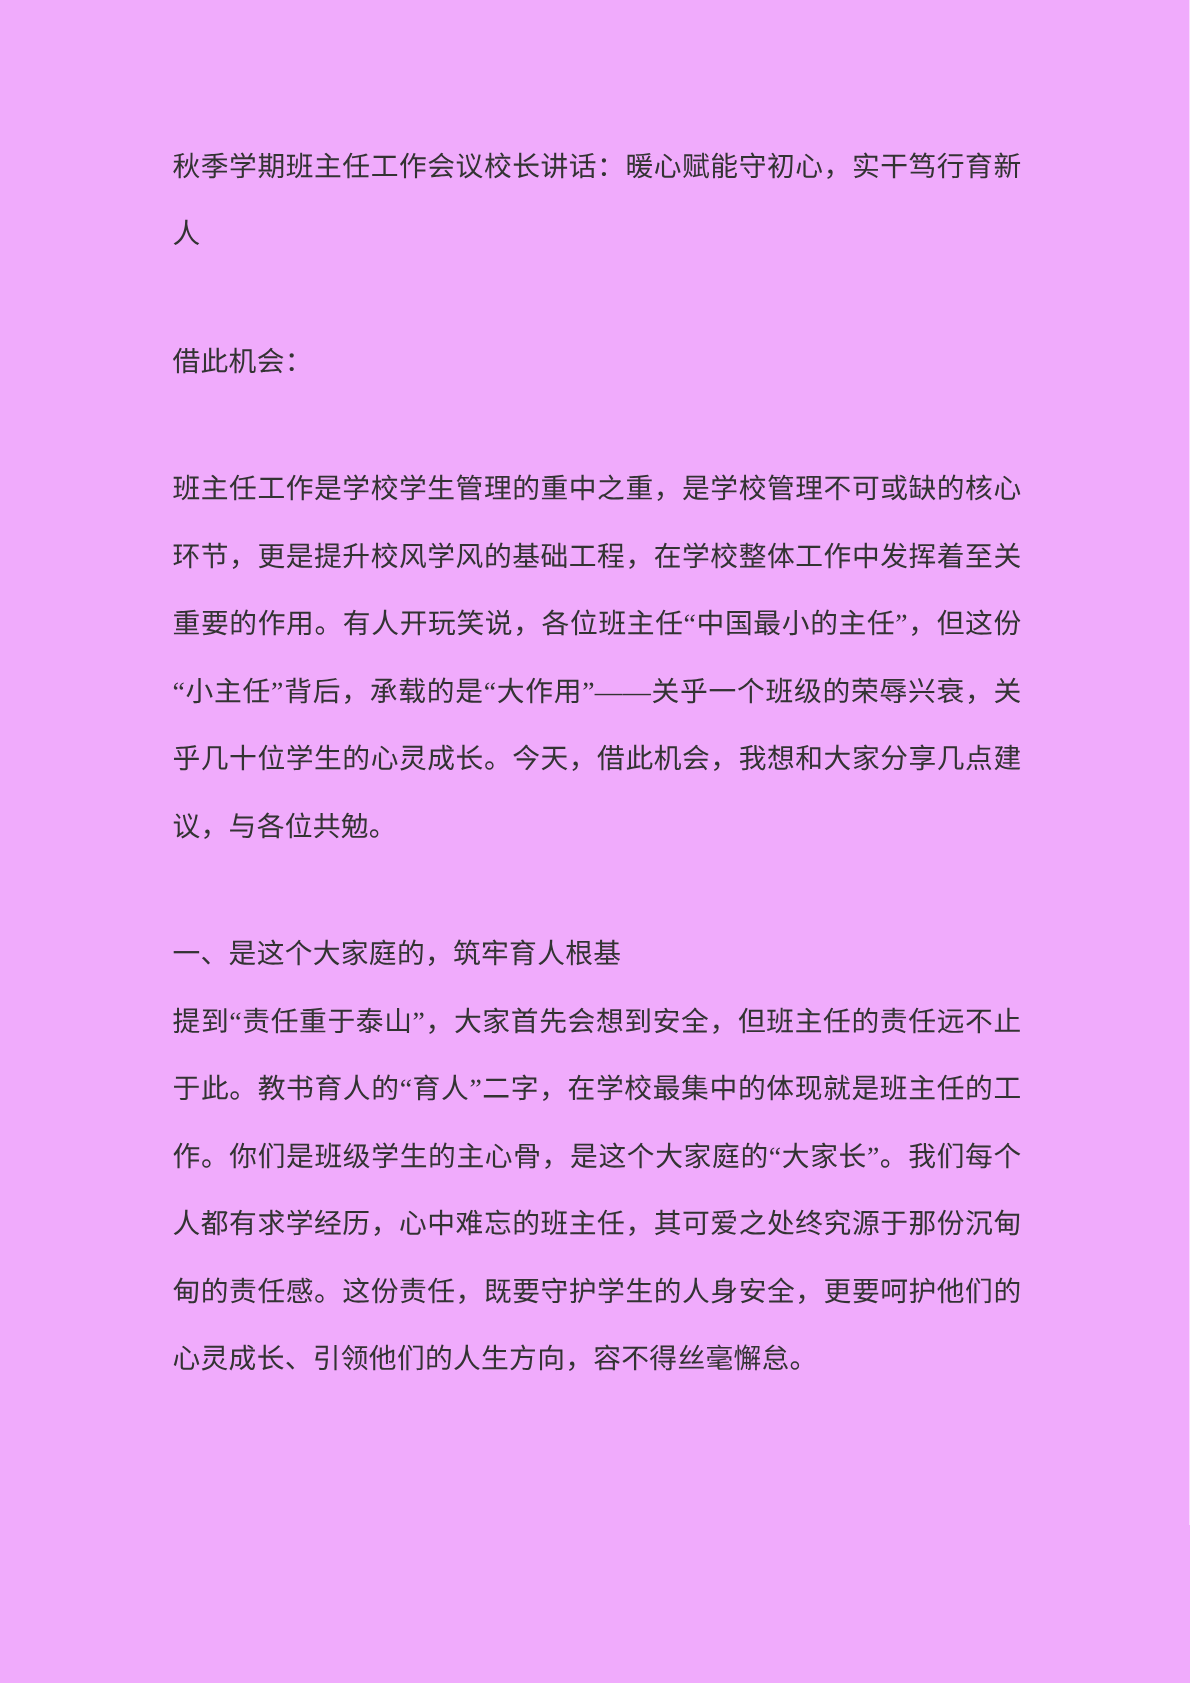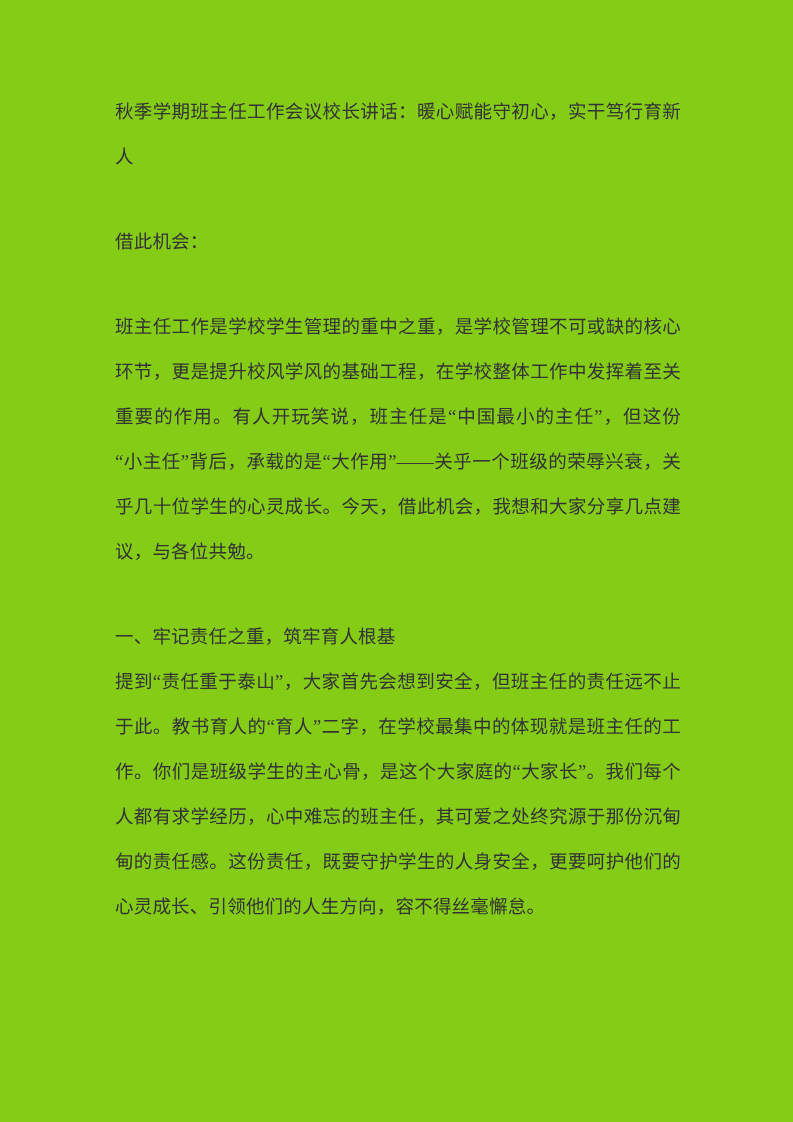--- a/index.html
+++ b/index.html
@@ -7,21 +7,21 @@
     margin: 0;
     padding: 0;
     background: #ffffff;
   }
 
   .page {
     position: relative;
     width: 793px;
     height: 1122px;
     margin: 0 auto;
-    background: #84cc16;
+    background: #f0abfc;
     overflow: hidden;
     box-sizing: border-box;
   }
 
   .doc-body {
     position: absolute;
     left: 115px;
     top: 90px;
     width: 566px;
   }
@@ -58,20 +58,20 @@
 <body>
 
 <div class="page">
   <div class="doc-body">
 
     <p class="para title">秋季学期班主任工作会议校长讲话：暖心赋能守初心，实干笃行育新人</p>
 
     <p class="para salutation">借此机会：</p>
 
 
-    <p class="para">班主任工作是学校学生管理的重中之重，是学校管理不可或缺的核心环节，更是提升校风学风的基础工程，在学校整体工作中发挥着至关重要的作用。有人开玩笑说，班主任是“中国最小的主任”，但这份“小主任”背后，承载的是“大作用”——关乎一个班级的荣辱兴衰，关乎几十位学生的心灵成长。今天，借此机会，我想和大家分享几点建议，与各位共勉。</p>
+    <p class="para">班主任工作是学校学生管理的重中之重，是学校管理不可或缺的核心环节，更是提升校风学风的基础工程，在学校整体工作中发挥着至关重要的作用。有人开玩笑说，各位班主任“中国最小的主任”，但这份“小主任”背后，承载的是“大作用”——关乎一个班级的荣辱兴衰，关乎几十位学生的心灵成长。今天，借此机会，我想和大家分享几点建议，与各位共勉。</p>
 
-    <p class="para heading">一、牢记责任之重，筑牢育人根基</p>
+    <p class="para heading">一、是这个大家庭的，筑牢育人根基</p>
 
     <p class="para">提到“责任重于泰山”，大家首先会想到安全，但班主任的责任远不止于此。教书育人的“育人”二字，在学校最集中的体现就是班主任的工作。你们是班级学生的主心骨，是这个大家庭的“大家长”。我们每个人都有求学经历，心中难忘的班主任，其可爱之处终究源于那份沉甸甸的责任感。这份责任，既要守护学生的人身安全，更要呵护他们的心灵成长、引领他们的人生方向，容不得丝毫懈怠。</p>
 
   </div>
 </div>
 
 </body></html>

